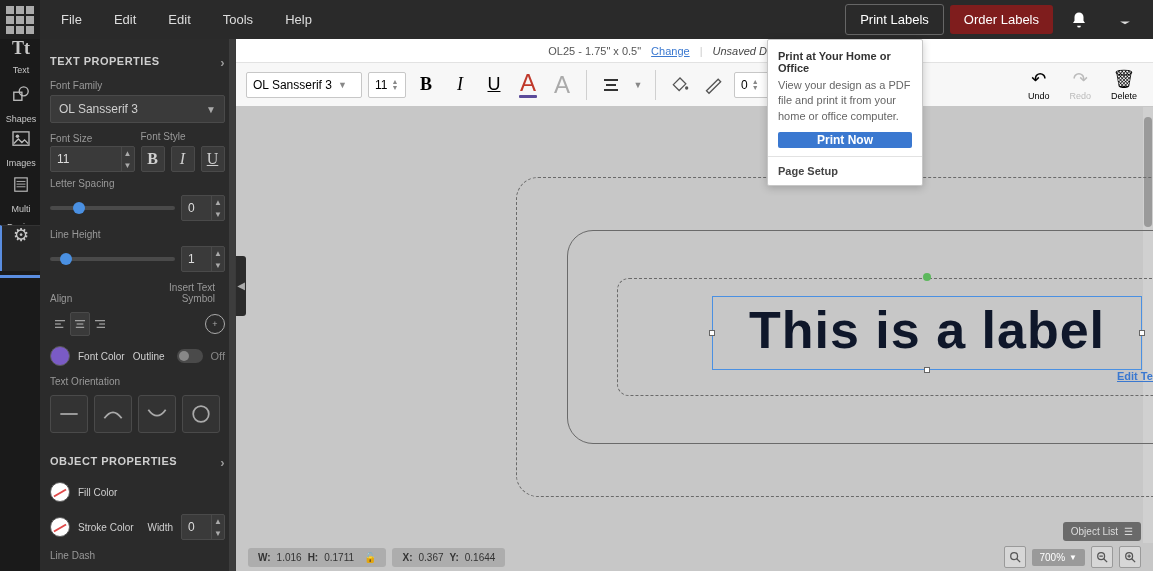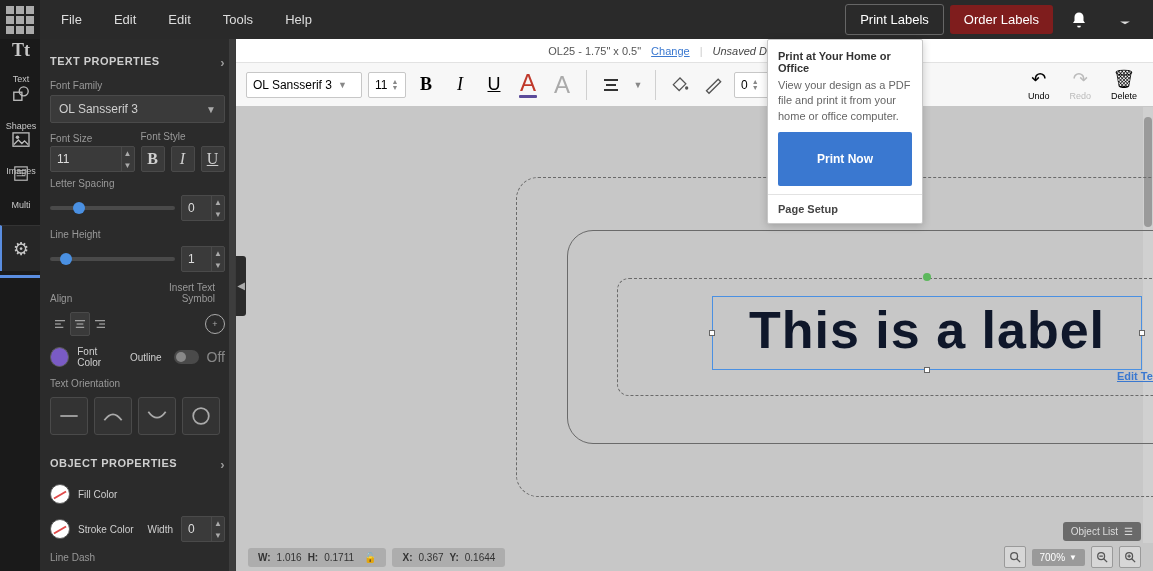--- a/index.html
+++ b/index.html
@@ -11,21 +11,21 @@
 .menu{display:flex;gap:0;margin-left:5px}
 .menu-item{padding:16px 16px;line-height:39px;cursor:pointer}
 .top-right{margin-left:auto;display:flex;align-items:center;gap:6px;padding-right:8px}
 .btn{border:0;border-radius:3px;padding:7px 14px;font-size:13px;cursor:pointer}
 .btn-outline{background:transparent;color:#fff;border:1px solid #666}
 .btn-green{background:#7f1d1d;color:#fff}
 .bell{width:40px;height:39px;display:flex;align-items:center;justify-content:center;color:#fff;font-size:18px}
 .carets{width:40px;height:39px;display:flex;align-items:center;justify-content:center;color:#ddd}
 
 .tool-rail{position:absolute;left:0;top:39px;width:40px;bottom:0;background:#1a1a1a;color:#c7c7c7;display:flex;flex-direction:column;font-size:9px}
-.rail-item{height:46px;display:flex;flex-direction:column;align-items:center;justify-content:center;gap:15px;cursor:pointer;border-left:2px solid transparent}
+.rail-item{height:46px;display:flex;flex-direction:column;align-items:center;justify-content:flex-start;gap:8px;cursor:pointer;border-left:2px solid transparent}
 .rail-item.active{border-left-color:#5a8de0;background:#262626}
 .rail-icon{font-size:18px;line-height:1}
 .rail-gear{border-top:1px solid #333;margin-top:2px}
 .rail-sep{height:3px;background:#5a8de0;margin-top:4px}
 
 .side-panel{position:absolute;left:40px;top:39px;width:196px;bottom:0;background:#2b2b2b;color:#cfcfcf;border-right:1px solid #3a3a3a;padding:0;overflow-y:auto}
 .sp-scroll{position:absolute;right:0;top:0;bottom:0;width:6px;background:#3d3d3d}
 .sp-header{font-size:11px;font-weight:700;padding:16px 10px 6px;letter-spacing:.5px;display:flex;}
 .sp-header .chev{margin-left:auto;color:#999;font-size:13px}
 .label{font-size:10px;color:#999;padding:4px 10px 2px}
@@ -97,21 +97,21 @@
 .textbox .hr{right:-4px;top:50%;margin-top:-3px}
 .textbox .hb{left:50%;bottom:-4px;margin-left:-3px}
 .textbox .rot{position:absolute;left:50%;top:-24px;margin-left:-4px;width:8px;height:8px;background:#5cb85c;border-radius:50%}
 .textbox .txt{font-size:52px;font-family:sans-serif;color:#0f172a;letter-spacing:1px;text-align:center;line-height:66px;font-weight:700}
 .edit-link{position:absolute;right:-38px;bottom:-3px;font-size:11px;color:#3a78d0;font-weight:700;text-decoration:underline;cursor:pointer}
 
 .popover{position:absolute;top:39px;right:230px;width:156px;background:#fff;border:1px solid #c7c7c7;border-radius:2px;box-shadow:0 2px 8px rgba(0,0,0,.2);font-size:11px;color:#444;padding:0;z-index:50}
 .popover:before{content:"";position:absolute;top:-7px;right:20px;border:7px solid transparent;border-bottom-color:#fff}
 .pop-head{font-weight:700;color:#333;padding:10px 10px 4px}
 .pop-body{padding:0 10px 8px;line-height:1.4;color:#666}
-.pop-btn{margin:0 10px 8px;display:block;background:#3a78d0;color:#fff;text-align:center;padding:20px 0;border-radius:2px;font-size:12px;font-weight:600;cursor:pointer}
+.pop-btn{margin:0 10px 8px;display:block;background:#3a78d0;color:#fff;text-align:center;padding:1px 0;border-radius:2px;font-size:12px;font-weight:600;cursor:pointer}
 .pop-foot{border-top:1px solid #e2e2e2;padding:8px 10px;font-weight:700;color:#444;cursor:pointer}
 
 .collapse-handle{position:absolute;left:236px;top:50%;width:10px;height:60px;margin-top:-30px;background:#2b2b2b;display:flex;align-items:center;justify-content:center;color:#aaa;font-size:10px;cursor:pointer;z-index:5;border-radius:0 3px 3px 0}
 
 .status-left{position:absolute;left:236px;right:0;bottom:0;height:28px;display:flex;align-items:center;padding:0 12px;gap:6px;background:#c7c7c7}
 .stat-grp{background:#adadad;border-radius:3px;padding:4px 10px;font-size:10px;color:#333;display:flex;align-items:center;gap:6px}
 .stat-grp b{font-weight:700}
 .lock{color:#888;margin-left:4px}
 .status-right{margin-left:auto;display:flex;align-items:center;gap:6px}
 .zoom-sel{background:#9a9a9a;color:#fff;padding:3px 8px;border-radius:2px;font-size:10px;display:flex;align-items:center;gap:4px}
@@ -290,21 +290,21 @@
         </svg>
       </div>
     <div class="symbtn">+</div>
   </div>
 
   <div class="color-row">
     <div class="swatch sw-purple"></div>
     <span style="font-size:10px">Font Color</span>
     <span style="font-size:10px;margin-left:auto">Outline</span>
     <div class="toggle"></div>
-    <span style="font-size:14px;color:#888">Off</span>
+    <span style="font-size:11px;color:#888">Off</span>
   </div>
 
   <div class="label">Text Orientation</div>
   <div class="orient-row">
     <div class="obtn">
         <svg width="26" height="26" viewBox="0 0 30 30">
           <line x1="5" y1="15" x2="25" y2="15"></line>
         </svg>
       </div>
     <div class="obtn">

